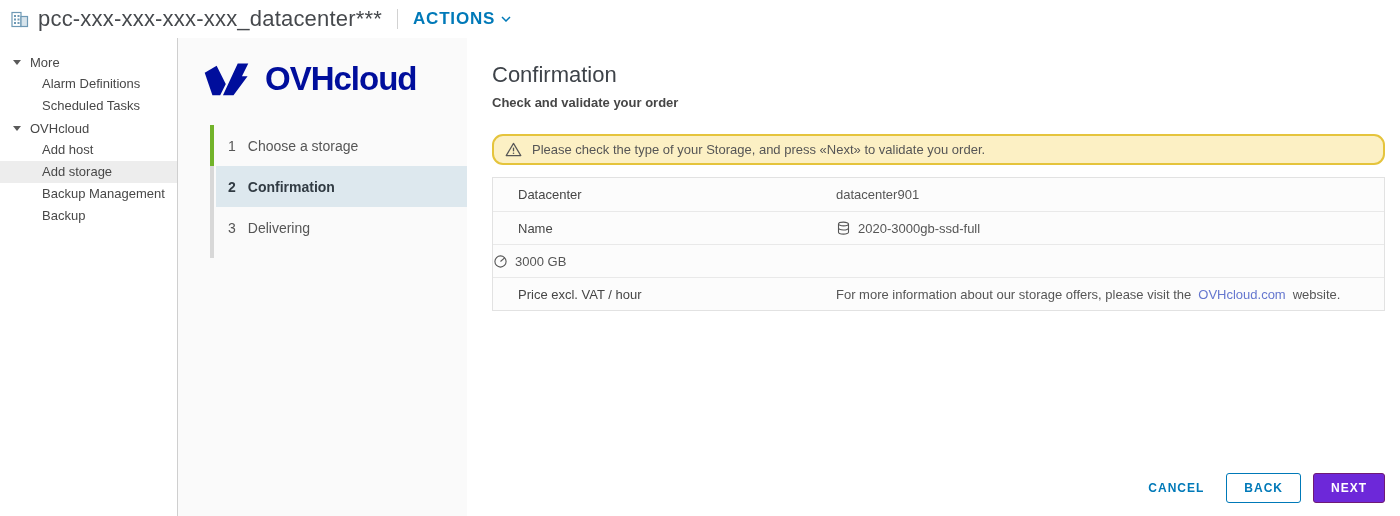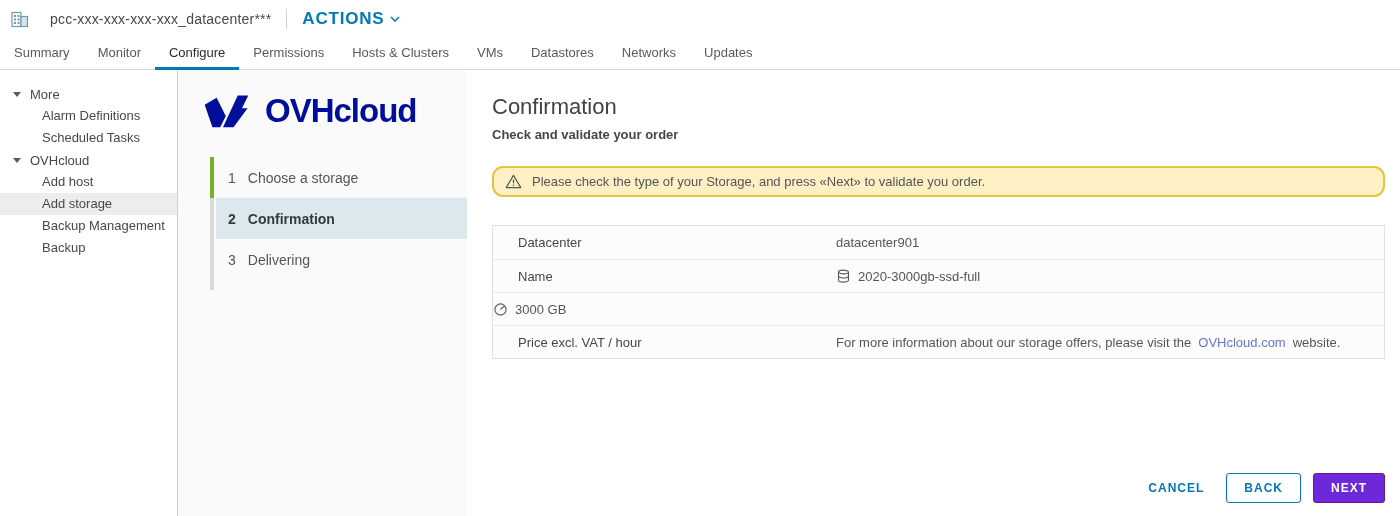--- a/index.html
+++ b/index.html
@@ -3,21 +3,21 @@
 <meta charset="utf-8">
 <style>
   * { margin:0; padding:0; box-sizing:border-box; }
   html,body { width:1400px; height:516px; overflow:hidden; background:#fff;
               font-family:"Liberation Sans", sans-serif; }
   .app { width:1400px; height:516px; display:flex; flex-direction:column; background:#fff; }
 
   
   .hdr { height:38px; display:flex; align-items:center; padding-left:10px; }
   .hdr .obj-icon { width:20px; height:19px; margin-right:8px; flex:0 0 auto; }
-  .hdr h1 { font-size:14px; font-weight:400; color:#46494d; letter-spacing:.2px;margin-left:12px; }
+  .hdr h1 { font-size:22px; font-weight:400; color:#46494d; letter-spacing:.2px; }
   .hdr .vdiv { width:1px; height:20px; background:#d2d2d2; margin:0 15px; }
   .actions-btn { display:flex; align-items:center; gap:6px; background:none; border:none;
                  color:#0079b8; font-family:inherit; font-size:17px; font-weight:600;
                  letter-spacing:.8px; cursor:pointer; }
 
   
   .tabs { height:32px; display:flex; border-bottom:1px solid #d8d8d8; padding-left:0; }
   .tab { padding:0 14px; display:flex; align-items:center; font-size:13px; color:#5a5a5a;
          cursor:pointer; border-bottom:3px solid transparent; margin-bottom:-1px; }
   .tab.active { color:#2b2b2b; border-bottom:3px solid #0079b8; }
@@ -47,21 +47,21 @@
           gap:12px; font-size:14px; color:#565656; cursor:pointer; }
   .step.active { background:#dde8ee; color:#313b43; font-weight:600; }
 
   
   .main { flex:1; position:relative; padding:14px 15px 0 25px; }
   .main h2 { font-size:22px; font-weight:400; color:#3e4349; margin-top:10px; }
   .subtitle { font-size:13px; font-weight:700; color:#464646; margin-top:7px; }
   .warning { margin-top:24px; height:31px; display:flex; align-items:center; gap:10px;
              background:#fcf0c4; border:2px solid #e5c43c; border-radius:11px;
              padding:0 11px; font-size:13px; color:#565656; }
-  .dtable { margin-top:28px; border:1px solid #e2e2e2; background:#fcfcfc; }
+  .dtable { margin-top:12px; border:1px solid #e2e2e2; background:#fcfcfc; }
   .drow { display:flex; height:33px; align-items:center; border-top:1px solid #e9e9e9; }
   .drow:first-child { border-top:none; }
   .cell-label { width:343px; flex:0 0 auto; padding-left:25px; font-size:13px; font-weight:500;
                 color:#464646; }
   .cell-value { flex:1; display:flex; align-items:center; gap:7px; font-size:13px; color:#565656; }
   .cell-value svg { flex:0 0 auto; }
   .link { color:#6577cf; cursor:pointer; }
 
   .footer { position:absolute; right:15px; bottom:13px; display:flex; align-items:flex-start; gap:12px; }
   .btn { font-family:inherit; font-size:12px; font-weight:600; letter-spacing:1px;
@@ -89,31 +89,20 @@
     <h1>pcc-xxx-xxx-xxx-xxx_datacenter***</h1>
     <div class="vdiv"></div>
     <button class="actions-btn">
       <span>ACTIONS</span>
       <svg width="10" height="6" viewBox="0 0 10 6">
         <polyline points="1,1 5,5 9,1" fill="none" stroke="#0079b8" stroke-width="1.5"></polyline>
       </svg>
     </button>
   </div>
 
-  <nav class="tabs">
-    <div class="tab">Summary</div>
-    <div class="tab">Monitor</div>
-    <div class="tab active">Configure</div>
-    <div class="tab">Permissions</div>
-    <div class="tab">Hosts &amp; Clusters</div>
-    <div class="tab">VMs</div>
-    <div class="tab">Datastores</div>
-    <div class="tab">Networks</div>
-    <div class="tab">Updates</div>
-  </nav>
 
   <div class="bd">
 
     <aside class="sidebar">
       <div class="side-group">
         <span class="caret"></span>
         <span>More</span>
       </div>
       <div class="side-item">Alarm Definitions</div>
       <div class="side-item">Scheduled Tasks</div>

